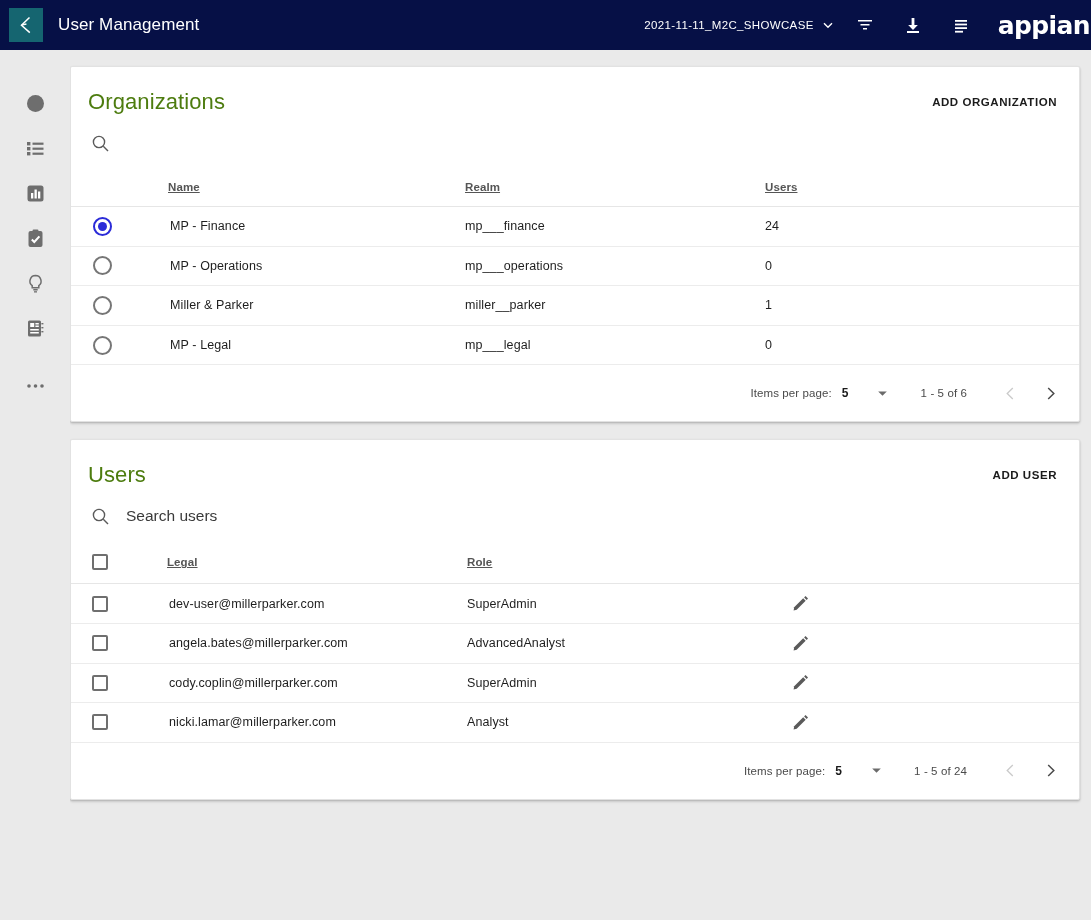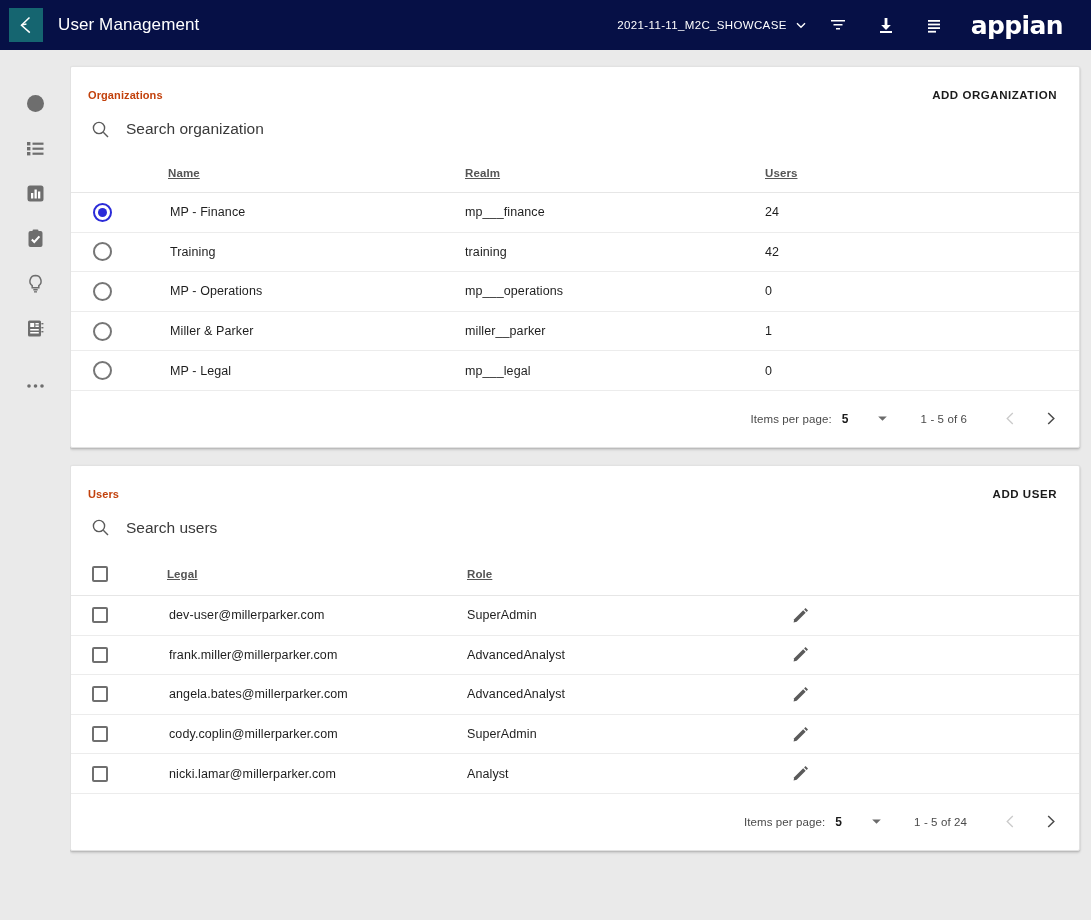--- a/index.html
+++ b/index.html
@@ -49,21 +49,21 @@
     margin-left: 14px;
     display: flex; align-items: center; justify-content: center;
     cursor: pointer;
   }
   .appian-logo {
     color: #ffffff;
     font-size: 25px;
     font-weight: 700;
     letter-spacing: -0.6px;
     margin-left: 20px;
-    margin-right: 28px;
+    margin-right: 1px;
     line-height: 1;
     font-family: "DejaVu Sans", sans-serif;
   }
 
   
   .rail {
     position: absolute;
     top: 50px; left: 0;
     width: 70px; height: 870px;
     background: #eaeaea;
@@ -92,23 +92,23 @@
     border: 1px solid #e2e2e2;
     border-radius: 2px;
     box-shadow: 0 1px 2px rgba(0,0,0,.16), 0 2px 3px rgba(0,0,0,.10);
     margin-bottom: 17px;
   }
   .card-head {
     display: flex; align-items: center;
     padding: 22px 22px 0 17px;
   }
   .card-title {
-    font-size: 11px;
-    font-weight: 700;
-    color: #c2410c;
+    font-size: 22px;
+    font-weight: 400;
+    color: #4d7c0f;
     letter-spacing: .1px;
   }
   .card-head-spacer { flex: 1 1 auto; }
   .card-action {
     font-size: 11.5px;
     font-weight: 700;
     color: #1b1b1b;
     letter-spacing: .55px;
     cursor: pointer;
     white-space: nowrap;
@@ -374,21 +374,20 @@
       <div class="card-action">ADD ORGANIZATION</div>
     </div>
 
     <div class="search-row">
       <span class="search-icon-wrap">
         <svg width="19" height="19" viewBox="0 0 19 19" aria-hidden="true">
           <circle cx="8" cy="8" r="5.6" fill="none" stroke="#5a5a5a" stroke-width="1.4"></circle>
           <path d="M12.3 12.3 L17 17" stroke="#5a5a5a" stroke-width="1.4" fill="none"></path>
         </svg>
       </span>
-      <input class="search-input" type="text" placeholder="Search organization" style="">
     </div>
 
     <table class="grid">
       <colgroup>
         <col class="col-sel">
           <col class="col-name">
           <col class="col-realm">
           <col class="col-users">
       </colgroup>
       <thead>
@@ -400,28 +399,20 @@
         </tr>
       </thead>
       <tbody>
         <tr>
           <td class="cell-pad-sel">
             <span class="radio on"></span>
           </td>
           <td class="cell-pad-1">MP - Finance</td>
           <td>mp___finance</td>
           <td>24</td>
-        </tr>
-        <tr>
-          <td class="cell-pad-sel">
-            <span class="radio"></span>
-          </td>
-          <td class="cell-pad-1">Training</td>
-          <td>training</td>
-          <td>42</td>
         </tr>
         <tr>
           <td class="cell-pad-sel">
             <span class="radio"></span>
           </td>
           <td class="cell-pad-1">MP - Operations</td>
           <td>mp___operations</td>
           <td>0</td>
         </tr>
         <tr>
@@ -512,35 +503,20 @@
                 <path d="M3.2 13.3 L12.2 4.3 L14.7 6.8 L5.7 15.8 L2.6 16.4 Z" fill="#5a5a5a"></path>
                 <path d="M13.1 3.4 L14.5 2 L17 4.5 L15.6 5.9 Z" fill="#5a5a5a"></path>
               </svg>
             </span>
           </td>
         </tr>
         <tr>
           <td class="cell-pad-chk">
             <span class="chk"></span>
           </td>
-          <td class="cell-pad-1">frank.miller@millerparker.com</td>
-          <td>AdvancedAnalyst</td>
-          <td>
-            <span class="edit-btn">
-              <svg width="19" height="19" viewBox="0 0 19 19" aria-hidden="true">
-                <path d="M3.2 13.3 L12.2 4.3 L14.7 6.8 L5.7 15.8 L2.6 16.4 Z" fill="#5a5a5a"></path>
-                <path d="M13.1 3.4 L14.5 2 L17 4.5 L15.6 5.9 Z" fill="#5a5a5a"></path>
-              </svg>
-            </span>
-          </td>
-        </tr>
-        <tr>
-          <td class="cell-pad-chk">
-            <span class="chk"></span>
-          </td>
           <td class="cell-pad-1">angela.bates@millerparker.com</td>
           <td>AdvancedAnalyst</td>
           <td>
             <span class="edit-btn">
               <svg width="19" height="19" viewBox="0 0 19 19" aria-hidden="true">
                 <path d="M3.2 13.3 L12.2 4.3 L14.7 6.8 L5.7 15.8 L2.6 16.4 Z" fill="#5a5a5a"></path>
                 <path d="M13.1 3.4 L14.5 2 L17 4.5 L15.6 5.9 Z" fill="#5a5a5a"></path>
               </svg>
             </span>
           </td>

